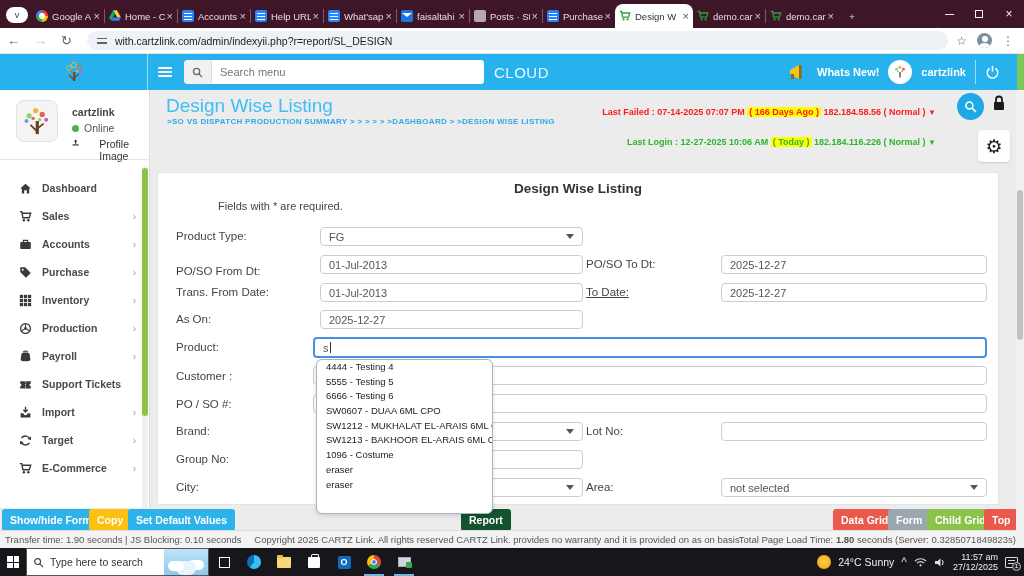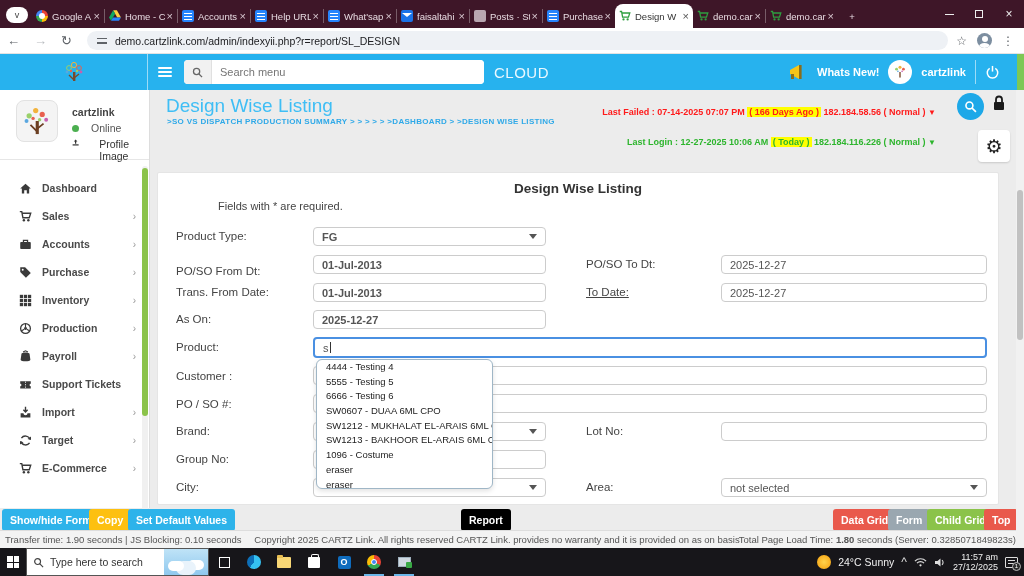--- a/index.html
+++ b/index.html
@@ -63,21 +63,21 @@
   .hdr-sep { width:1px; height:24px; background:rgba(255,255,255,.55); }
   .pwr { margin-right:8px; }
   .hdr-green { width:7px; height:36px; background:#7dc855; }
 
   
   #sidebar { position:absolute; left:0; top:90px; width:150px; height:418px; background:#fff; border-right:1px solid #ddd; }
   #profilebox { padding:12px 0 0 16px; position:relative; height:70px; border-bottom:1px solid #e6e6e6; }
   #profileimg { width:42px; height:42px; border-radius:8px; background:#f4f4f4; border:1px solid #e2e2e2; display:flex; align-items:center; justify-content:center; position:absolute; left:16px; top:10px; }
   .profcol { margin-left:56px; font-size:10.5px; color:#444; }
   .pname { font-weight:bold; padding-top:4px; }
-  .pstat { display:flex; align-items:center; gap:12px; margin-top:4px; color:#555; }
+  .pstat { display:flex; align-items:center; gap:5px; margin-top:4px; color:#555; }
   .dotgreen { width:7px; height:7px; border-radius:50%; background:#4caf50; display:inline-block; }
   .pimg { display:flex; gap:20px; margin-top:4px; color:#333; }
   #navmenu { position:absolute; left:0; top:84px; width:150px; }
   .navitem { height:28px; display:flex; align-items:center; padding-left:18px; }
   .navitem .nicon { width:14px; height:14px; flex:0 0 14px; display:flex; align-items:center; justify-content:center; }
   .navitem .nlabel { font-size:10.5px; font-weight:bold; color:#4a4a4a; margin-left:10px; flex:1; }
   .navitem .chev { color:#9a9a9a; font-size:10px; margin-right:14px; }
   #side-scroll { position:absolute; right:1px; top:76px; width:6px; height:345px; background:#f0f0f0; border-radius:3px; }
   #side-thumb { position:absolute; left:0; top:2px; width:6px; height:248px; background:#8bc34a; border-radius:3px; }
 
@@ -95,34 +95,34 @@
   #pg-gearbox { position:absolute; right:6px; top:40px; width:32px; height:32px; background:#fff; border-radius:4px; display:flex; align-items:center; justify-content:center; box-shadow:0 1px 2px rgba(0,0,0,.15); }
   .gear-glyph { font-size:19px; color:#222; line-height:1; }
 
   
   #card { position:absolute; left:157px; top:172px; width:842px; height:333px; background:#fff; border:1px solid #e5e5e5; border-radius:2px; }
   #cardtitle { position:absolute; left:0; right:0; top:8px; text-align:center; font-size:13.5px; font-weight:bold; color:#333; }
   #reqnote { position:absolute; left:18px; top:27px; font-size:11px; color:#444;margin-left:42px; }
   .flabel { position:absolute; left:18px; font-size:11.5px; color:#444; }
   .flabel2 { position:absolute; left:428px; font-size:11.5px; color:#444; }
   .finput { position:absolute; height:19px; border:1px solid #ccc; border-radius:4px; font-size:11px; color:#555; padding:0 8px; font-family:"Liberation Sans",sans-serif; background:#fff; outline:none; }
-  .w1 { left:155px; width:233px;font-weight:bold; }
+  .w1 { left:162px; width:263px; }
   .w2 { left:563px; width:266px; }
   .wfull { left:155px; width:674px; }
   .fselect { position:absolute; height:19px; border:1px solid #ccc; border-radius:4px; background:#fff; font-size:11px; color:#555; display:flex; align-items:center; padding:0 8px; }
   .fselect .selcaret { margin-left:auto; width:0; height:0; border-left:4px solid transparent; border-right:4px solid transparent; border-top:5px solid #555; }
   .focused { border:2px solid #4a90e2; height:21px; }
   .tcaret { display:inline-block; width:1px; height:11px; background:#333; vertical-align:-2px; margin-left:1px; }
-  #suggest { position:absolute; left:158px; top:186px; width:177px; height:130px; background:#fff; border:1px solid #9fb6c6; border-radius:6px; overflow:hidden; z-index:5; box-shadow:0 2px 5px rgba(0,0,0,.12); }
+  #suggest { position:absolute; left:158px; top:186px; width:177px; height:155px; background:#fff; border:1px solid #9fb6c6; border-radius:6px; overflow:hidden; z-index:5; box-shadow:0 2px 5px rgba(0,0,0,.12); }
   .sitem { height:14.7px; line-height:14.7px; font-size:9.5px; color:#222; padding-left:9px; white-space:nowrap; overflow:hidden; }
 
   
   #actionbar { position:absolute; left:0; top:509px; width:1024px; height:20px; }
   .abtn { position:absolute; top:0; height:22px; border-radius:3px; color:#fff; font-size:10.5px; font-weight:bold; display:flex; align-items:center; justify-content:center; padding:0 8px; white-space:nowrap; }
-  .b-blue { background:#2db3ea; } .b-yellow { background:#fdc010; } .b-green { background:#000000; }
+  .b-blue { background:#2db3ea; } .b-yellow { background:#fdc010; } .b-green { background:#14532d; }
   .b-red { background:#e9594c; } .b-gray { background:#9aa7b0; } .b-lime { background:#8bc34a; }
 
   
   #appfooter { position:absolute; left:0; top:530px; width:1024px; height:18px; background:#f3f3f3; border-top:1px solid #ddd; font-size:9.5px; color:#555; }
   #ft-left { position:absolute; left:5px; top:3px; }
   #ft-center { position:absolute; left:250px; right:280px; top:3px; text-align:center; white-space:nowrap; }
   #ft-right { position:absolute; right:8px; top:3px; }
 
   
   #pg-scrolltrack { position:absolute; right:0; top:90px; width:8px; height:458px; background:#f1f1f1; }
@@ -268,21 +268,21 @@
     <div class="winbtn">×</div>
   </div>
 </div>
 
 <div id="addrbar">
   <span class="navarrow">←</span>
   <span class="navarrow dim">→</span>
   <span class="navarrow">↻</span>
   <div id="urlpill">
     <span class="tuneicon"></span>
-    <span id="urltext">demo.cartzlink.com/admin/indexyii.php?r=report/SL_DESIGN</span>
+    <span id="urltext">with.cartzlink.com/admin/indexyii.php?r=report/SL_DESIGN</span>
   </div>
   <div class="addr-right">
     <span class="star">☆</span>
     <span class="profcirc"></span>
     <span class="kebab">⋮</span>
   </div>
 </div>
 
 <div id="appheader">
   <div id="logo-zone">

